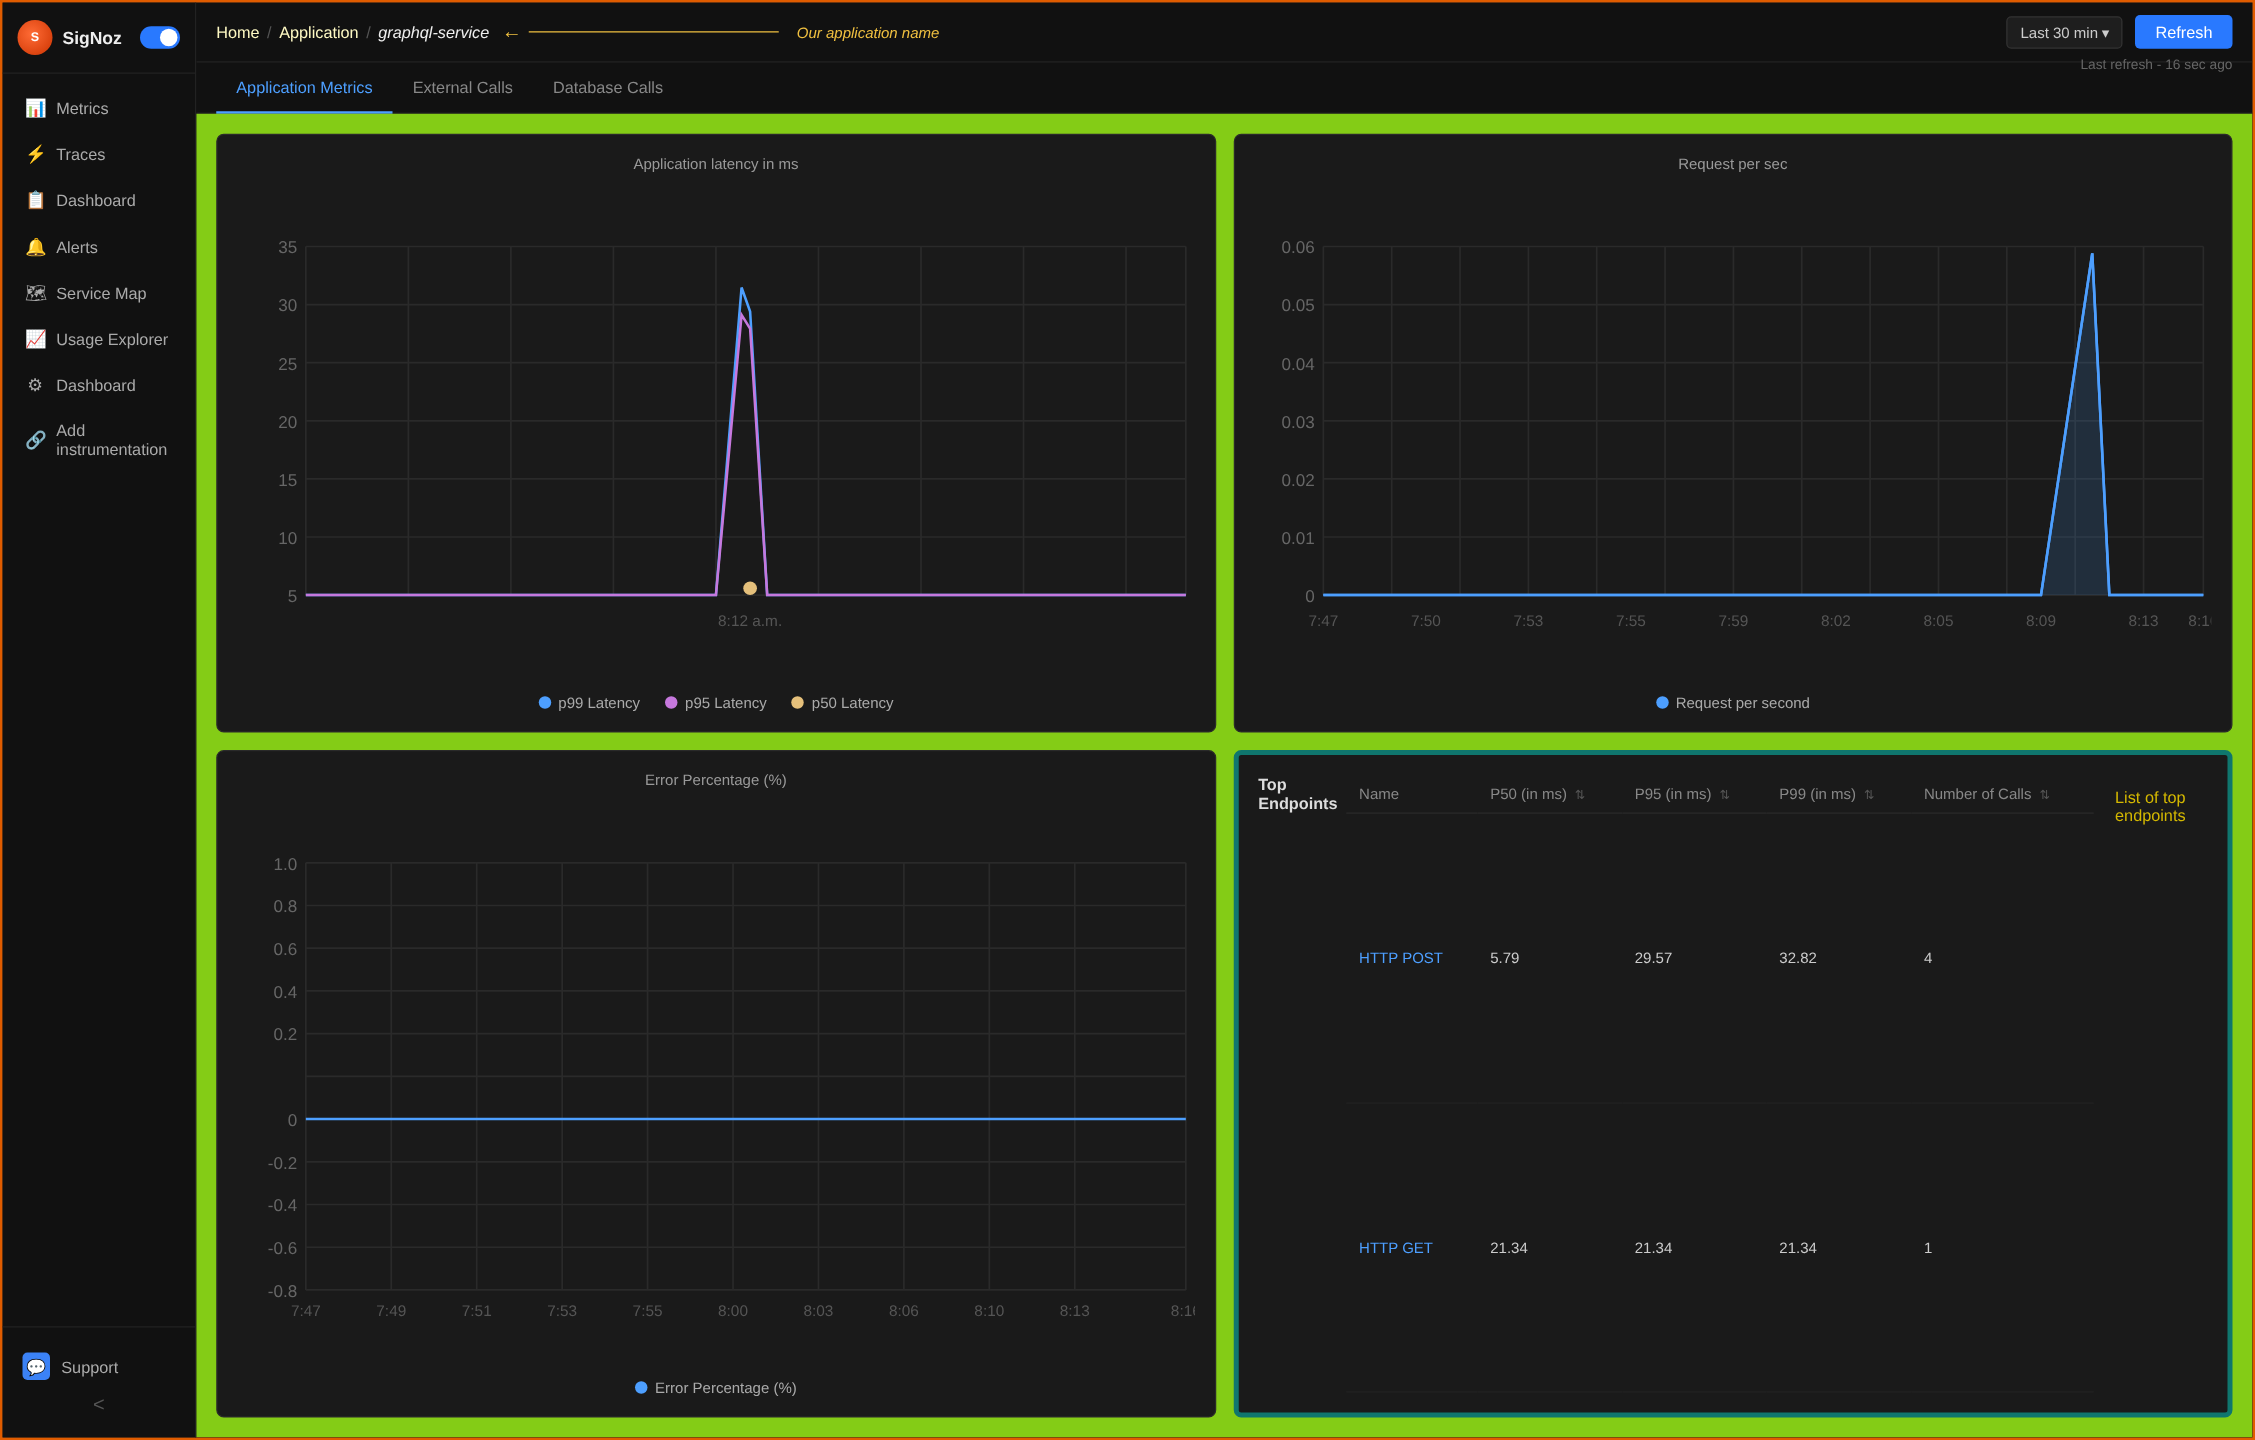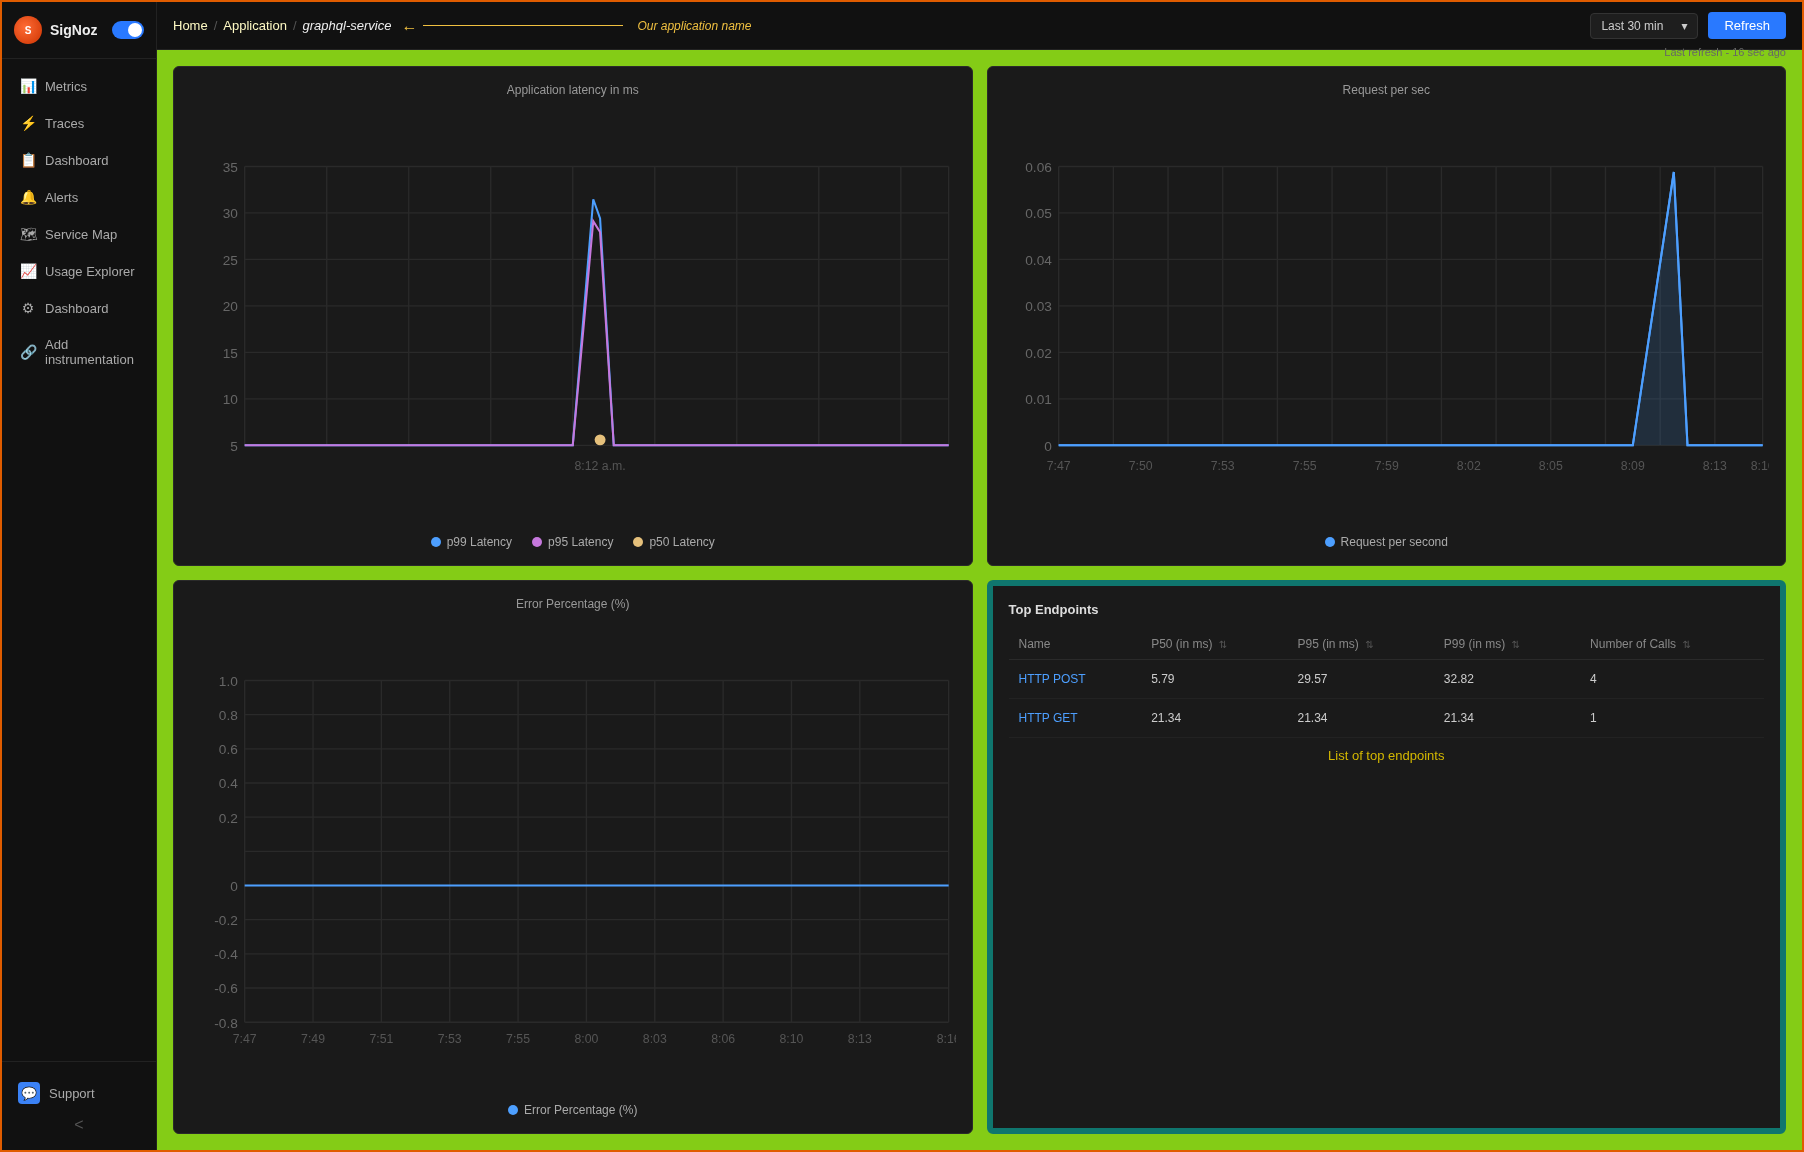--- a/index.html
+++ b/index.html
@@ -150,21 +150,21 @@
       gap: 10px;
     }
     .time-selector {
       background: #1e1e1e;
       border: 1px solid #333;
       color: #ccc;
       padding: 5px 10px;
       border-radius: 4px;
       display: flex;
       align-items: center;
-      gap: 18px;
+      gap: 3px;
       cursor: pointer;
       font-size: 12px;
     }
     .refresh-btn {
       background: #2979ff;
       color: white;
       border: none;
       padding: 6px 16px;
       border-radius: 4px;
       cursor: pointer;
@@ -256,25 +256,25 @@
       text-align: right;
     }
     .legend-dot {
       width: 10px; height: 10px;
       border-radius: 50%;
     }
 
     
     .endpoints-card {
       background: #1a1a1a;
-      border: 6px solid #0f766e;
+      border: 4px solid #0f766e;
       border-radius: 6px;
       padding: 16px;
       display: flex;
-      flex-direction: column;
+      flex-direction: row;
     }
     .endpoints-title {
       color: #ddd;
       font-size: 13px;
       font-weight: 600;
       margin-bottom: 12px;
     }
     .endpoints-table {
       width: 100%;
       border-collapse: collapse;
@@ -395,20 +395,31 @@
         <div class="time-selector">
           <span>Last 30 min</span>
           <span>▾</span>
         </div>
         <button class="refresh-btn">Refresh</button>
       </div>
     </div>
     <div class="last-refresh">Last refresh - 16 sec ago</div>
   </div>
 
+  <div class="tabs-bar">
+    <div class="tab active">
+      <span>Application Metrics</span>
+    </div>
+    <div class="tab">
+      <span>External Calls</span>
+    </div>
+    <div class="tab">
+      <span>Database Calls</span>
+    </div>
+  </div>
 
   <div class="content">
 
     <div class="chart-card">
       <div class="chart-title">Application latency in ms</div>
       <div class="chart-area">
         <svg viewBox="0 0 560 240" class="chart-svg">
 
           <line x1="40" y1="10" x2="555" y2="10" class="grid-line"></line>
           <line x1="40" y1="44" x2="555" y2="44" class="grid-line"></line>

